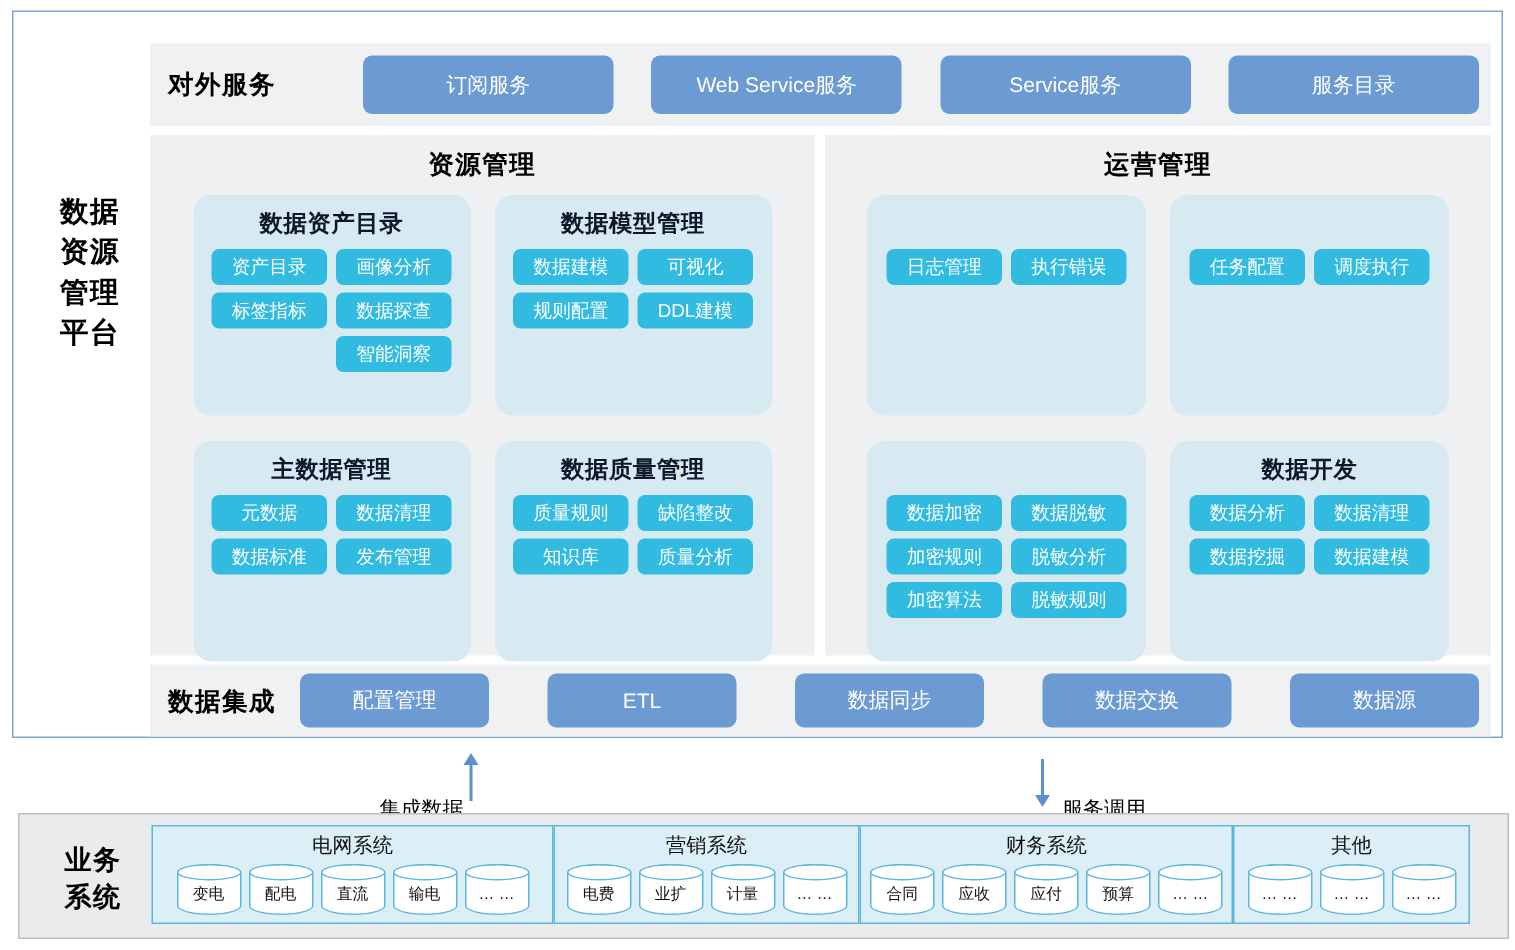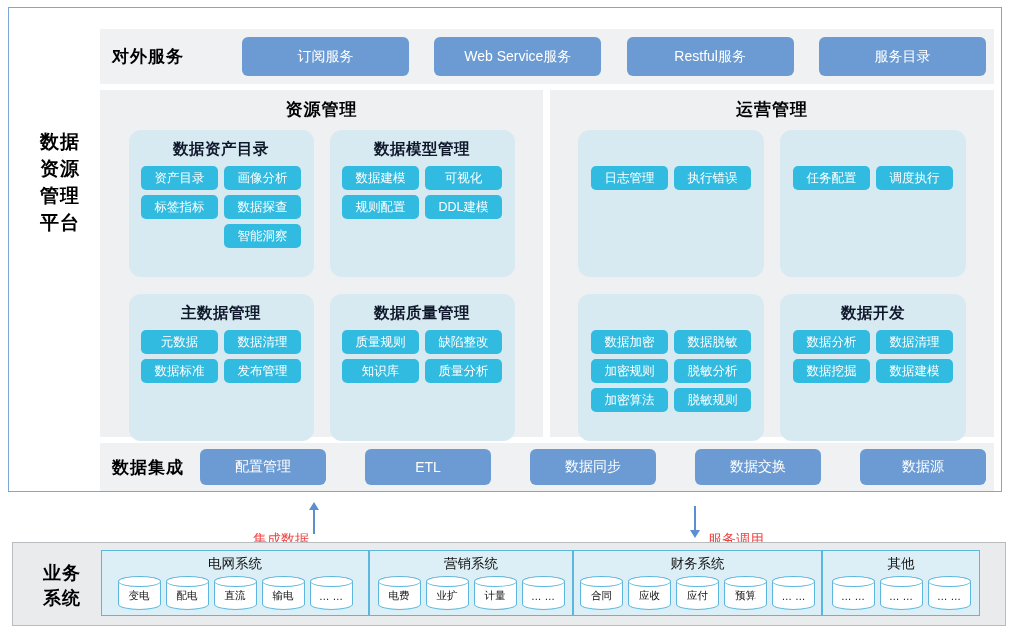--- a/index.html
+++ b/index.html
@@ -90,21 +90,21 @@
   .int-btns{
     position:absolute;left:100px;top:6px;width:786px;height:36px;
     display:flex;justify-content:space-between;align-items:center;
   }
   .int-btns .btn-blue{width:126px;height:36px;}
 
   
   .arrow-wrap{position:absolute;height:40px;top:500px;display:flex;align-items:center;}
   #arrow-integrate{left:253px;}
   #arrow-service{left:690px;}
-  .arrow-label{font-size:14px;color:#ef4444;margin-top:40px;}
+  .arrow-label{font-size:14px;color:#000000;margin-top:40px;}
   .arrow-line{position:relative;width:10px;height:34px;}
   .arrow-line i{
     position:absolute;left:4px;top:3px;width:2px;height:28px;background:#5b8fd0;
   }
   .arrow-line b{
     position:absolute;left:0;width:0;height:0;
     border-left:5px solid transparent;border-right:5px solid transparent;
   }
   .arrow-up b{top:-1px;border-bottom:8px solid #5b8fd0;}
   .arrow-down b{bottom:-1px;border-top:8px solid #5b8fd0;}
@@ -157,21 +157,21 @@
     <div>资源</div>
     <div>管理</div>
     <div>平台</div>
   </div>
 
   <div class="ext-strip">
     <div class="ext-label">对外服务</div>
     <div class="ext-btns">
       <div class="btn-blue">订阅服务</div>
       <div class="btn-blue">Web Service服务</div>
-      <div class="btn-blue">Restful服务</div>
+      <div class="btn-blue">Service服务</div>
       <div class="btn-blue">服务目录</div>
     </div>
   </div>
 
   <div class="domain" id="domain-resource">
     <div class="domain-title">资源管理</div>
 
     <div class="cardrow r1">
       <div class="card">
         <div class="card-title">数据资产目录</div>

